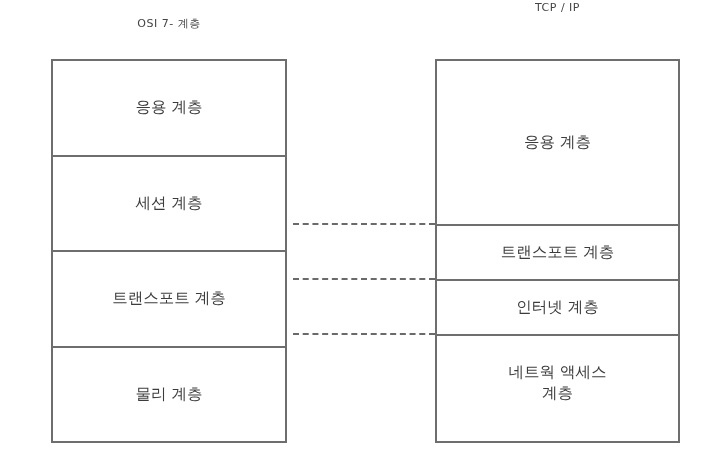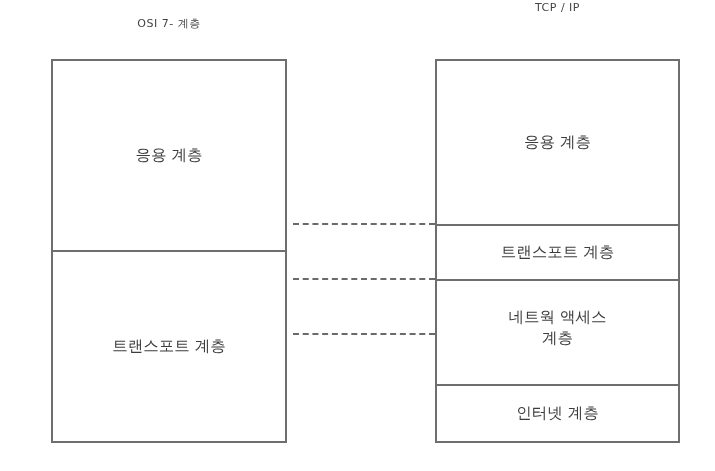--- a/index.html
+++ b/index.html
@@ -109,28 +109,30 @@
 <body>
 
 <div id="diagram">
 
   <div class="col-title" id="osi-title">OSI 7- 계층</div>
 
   <div class="col-title" id="tcpip-title">TCP / IP</div>
 
   <div class="stack" id="osi-stack">
     <div class="layer">응용 계층</div>
+    <div class="layer">세션 계층</div>
     <div class="layer">트랜스포트 계층</div>
+    <div class="layer">물리 계층</div>
   </div>
 
   <div class="stack" id="tcpip-stack">
     <div class="layer tcp-app">응용 계층</div>
     <div class="layer tcp-transport">트랜스포트 계층</div>
+    <div class="layer tcp-internet">인터넷 계층</div>
     <div class="layer tcp-access">네트웍 액세스
 계층</div>
-    <div class="layer tcp-internet">인터넷 계층</div>
   </div>
 
   <div class="connector" id="connector-1"></div>
   <div class="connector" id="connector-2"></div>
   <div class="connector" id="connector-3"></div>
 
 </div>
 
 </body></html>

